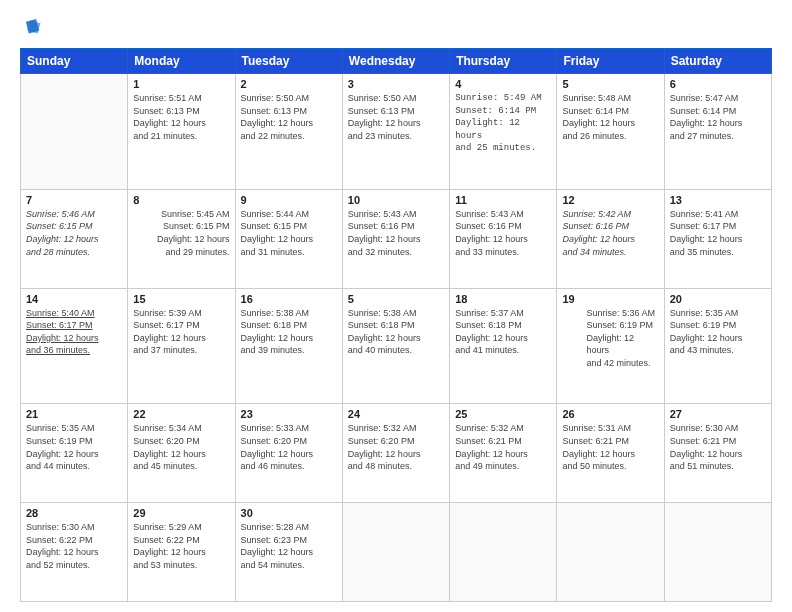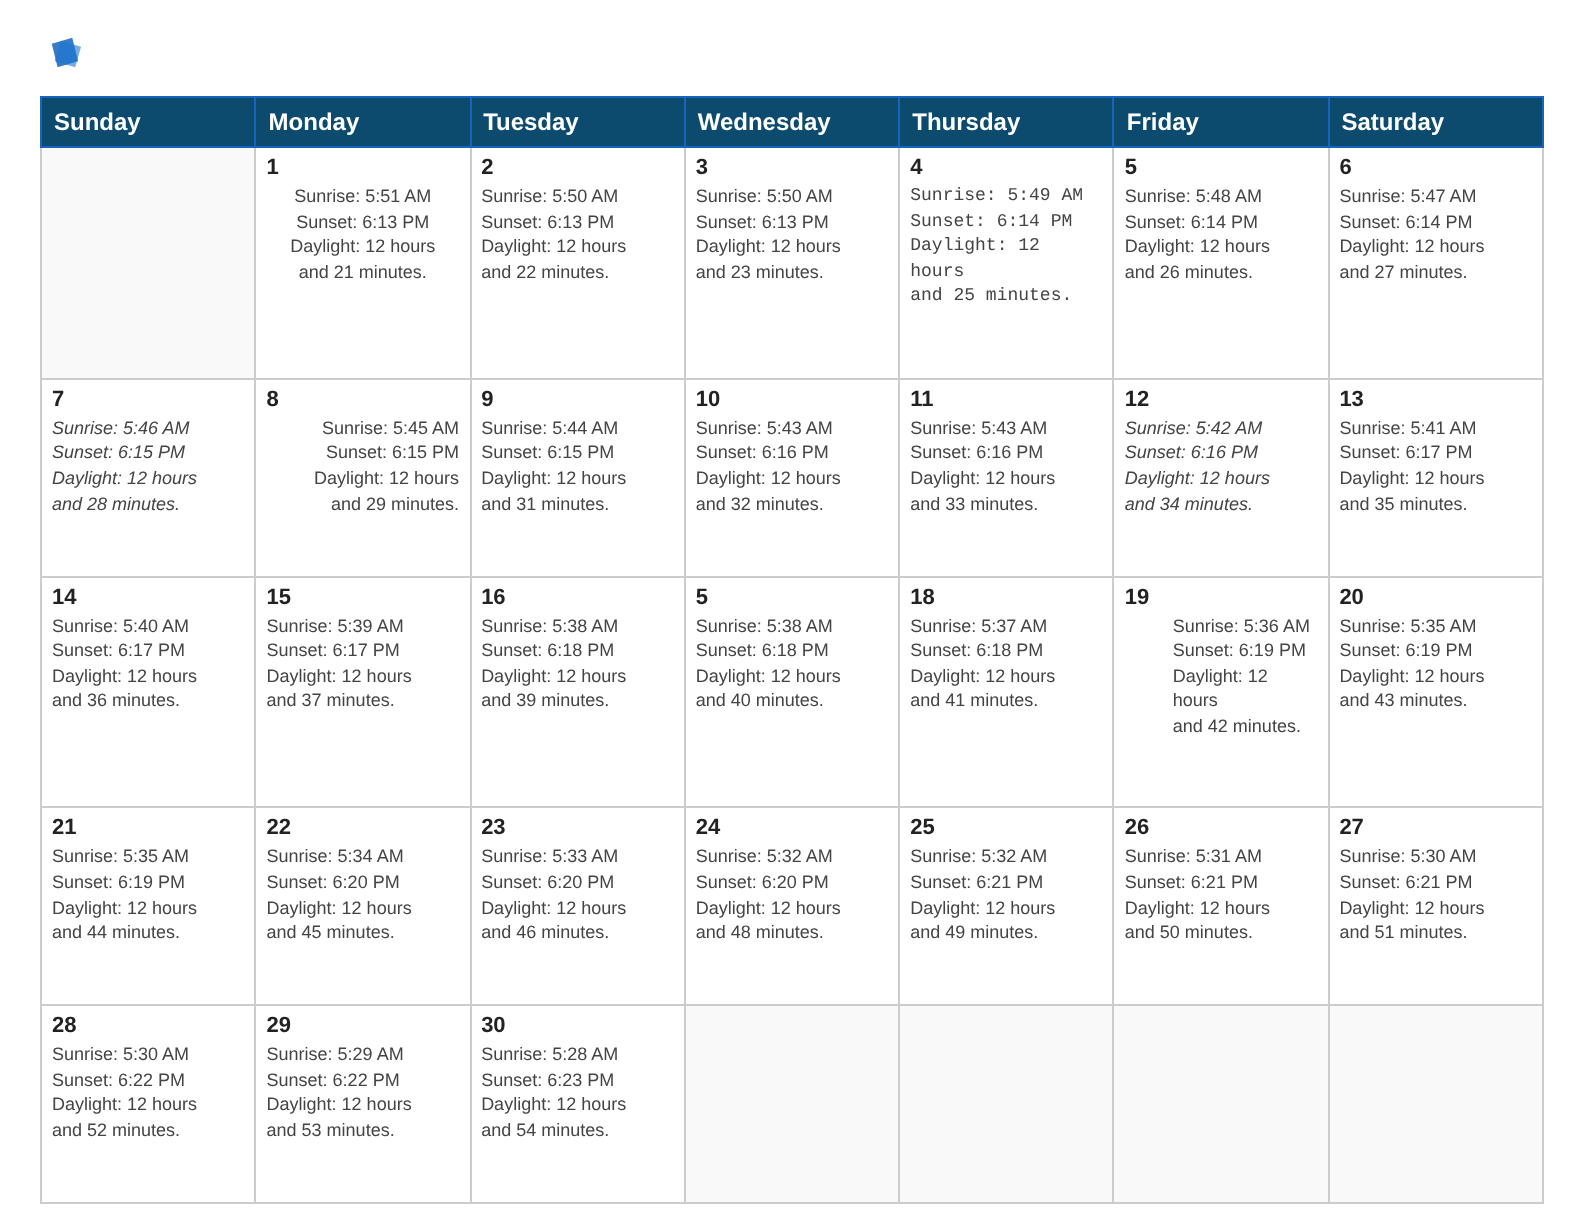--- a/index.html
+++ b/index.html
@@ -54,21 +54,21 @@
     .location {
       font-size: 13px;
       color: #555;
     }
     .calendar {
       width: 100%;
       border-collapse: collapse;
       flex: 1;
     }
     .calendar th {
-      background: #0c4a6e;
+      background: #1d4ed8;
       color: #fff;
       font-size: 12px;
       font-weight: bold;
       padding: 5px 6px;
       text-align: left;
       border: 1px solid #1565c0;
     }
     .calendar td {
       border: 1px solid #ccc;
       vertical-align: top;
@@ -124,21 +124,21 @@
           <th>Thursday</th>
           <th>Friday</th>
           <th>Saturday</th>
         </tr>
     </thead>
     <tbody id="calendar-body">
     <tr>
           <td class="empty"></td>
           <td>
             <div class="day-number">1</div>
-            <div class="day-info" style="white-space: pre-line; text-align: center;">Sunrise: 5:51 AM
+            <div class="day-info" style="white-space: pre-line;">Sunrise: 5:51 AM
 Sunset: 6:13 PM
 Daylight: 12 hours
 and 21 minutes.</div>
           </td>
           <td>
             <div class="day-number">2</div>
             <div class="day-info" style="white-space: pre-line;">Sunrise: 5:50 AM
 Sunset: 6:13 PM
 Daylight: 12 hours
 and 22 minutes.</div>
@@ -219,21 +219,21 @@
             <div class="day-number">13</div>
             <div class="day-info" style="white-space: pre-line;">Sunrise: 5:41 AM
 Sunset: 6:17 PM
 Daylight: 12 hours
 and 35 minutes.</div>
           </td>
         </tr>
         <tr>
           <td>
             <div class="day-number">14</div>
-            <div class="day-info" style="white-space: pre-line;">Sunrise: 5:40 AM
+            <div class="day-info" style="white-space: pre-line; text-decoration: underline;">Sunrise: 5:40 AM
 Sunset: 6:17 PM
 Daylight: 12 hours
 and 36 minutes.</div>
           </td>
           <td>
             <div class="day-number">15</div>
             <div class="day-info" style="white-space: pre-line;">Sunrise: 5:39 AM
 Sunset: 6:17 PM
 Daylight: 12 hours
 and 37 minutes.</div>

